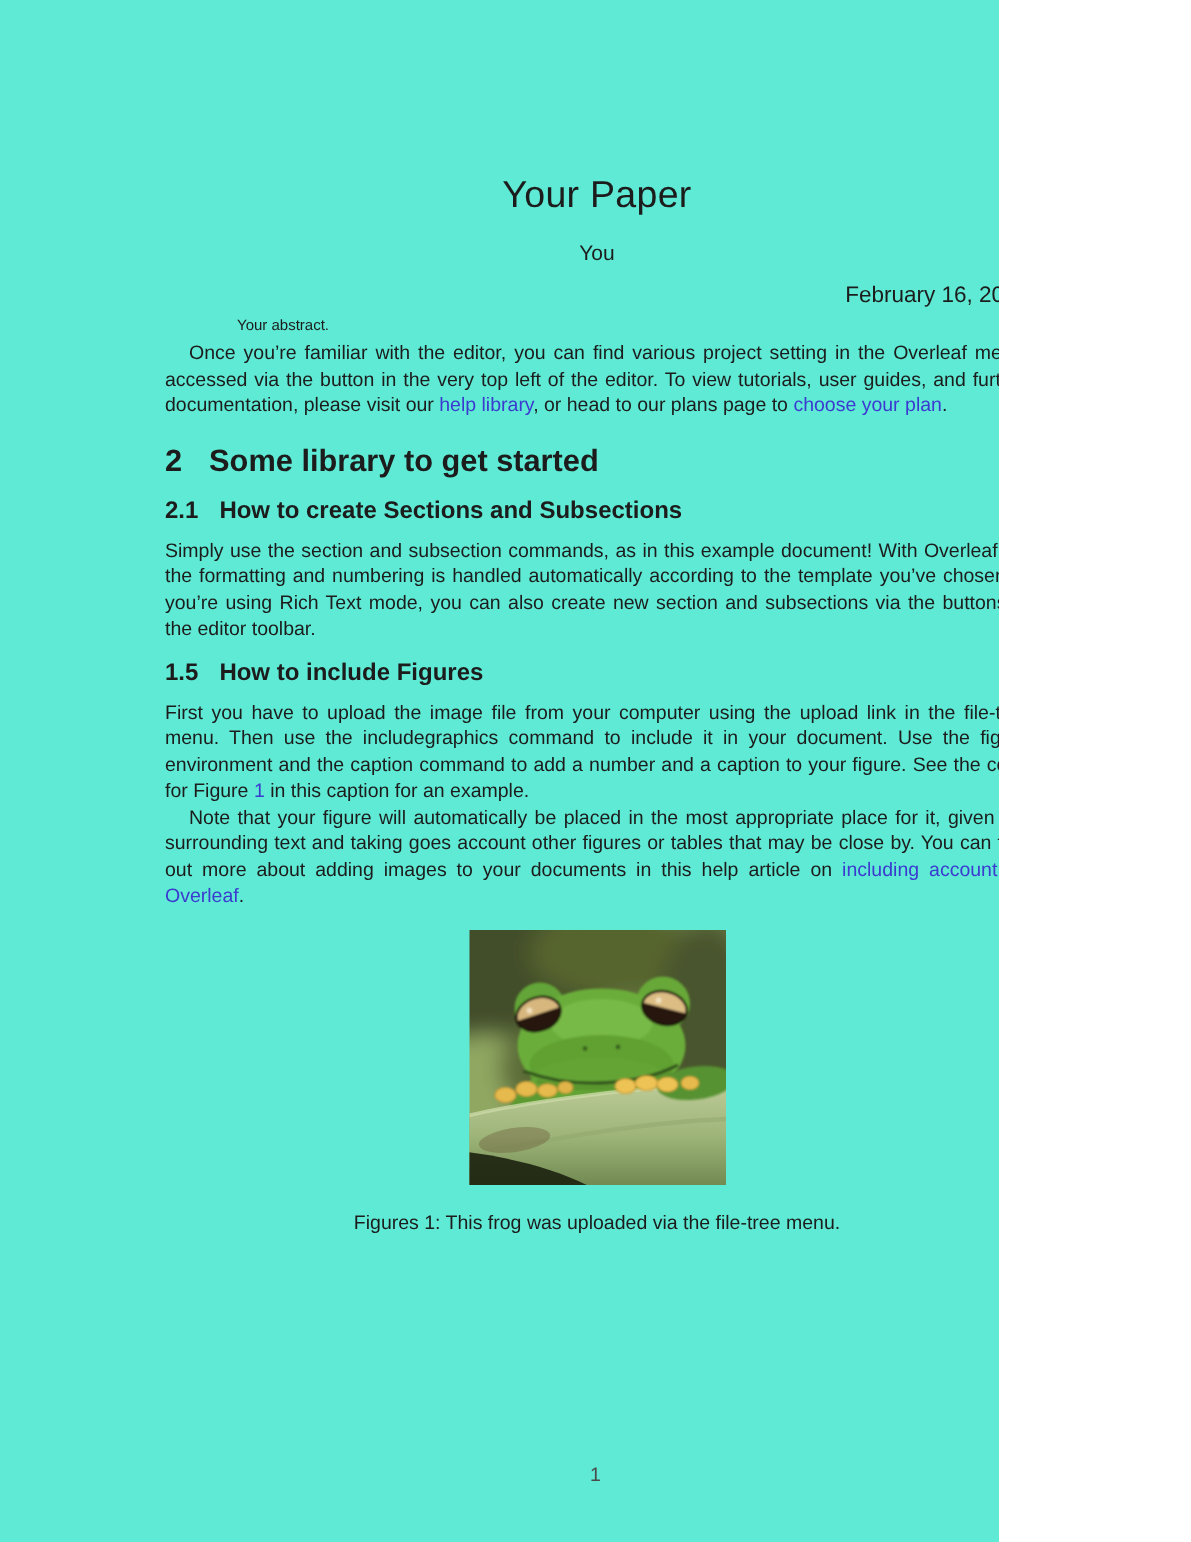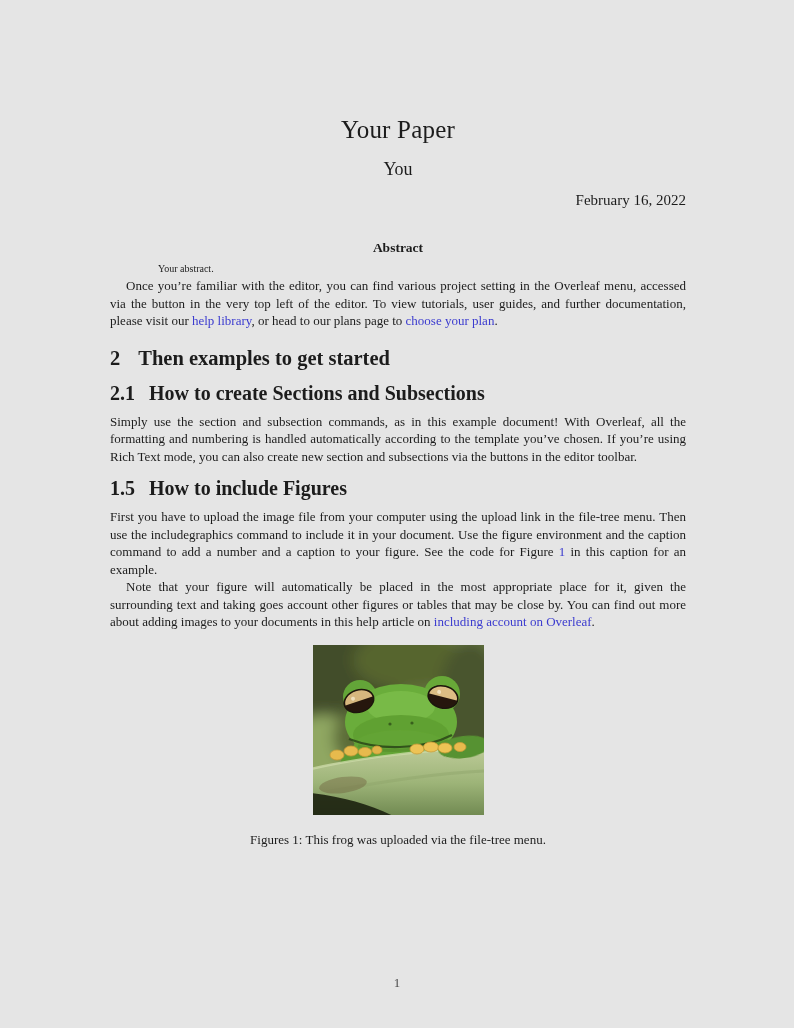--- a/index.html
+++ b/index.html
@@ -1,41 +1,41 @@
 <!DOCTYPE html>
 <html><head>
 <meta charset="utf-8">
 <style>
   html, body { margin: 0; padding: 0; background: #ffffff; }
   .page {
     position: relative;
-    width: 794px;
+    width: 666px;
     height: 1028px;
-    background: #e5e5e5;
-    font-family: Liberation Serif, serif;
+    background: #5eead4;
+    font-family: Liberation Sans, sans-serif;
     color: #1c1c1c;
     overflow: hidden;
   }
   .content {
     position: absolute;
     left: 110px;
     top: 0;
     width: 576px;
   }
   .title {
     margin: 116px 0 0 0;
     text-align: center;
     font-size: 25px;
     font-weight: 400;
     letter-spacing: 0.2px;
   }
   .author {
     margin-top: 15px;
     text-align: center;
-    font-size: 18px;
+    font-size: 14px;
   }
   .date {
     margin-top: 12px;
     text-align: right;
     font-size: 15px;
   }
   .abstract-heading {
     margin-top: 31px;
     text-align: center;
     font-size: 13.5px;
@@ -47,21 +47,21 @@
     font-size: 10px;
     line-height: 17px;
   }
   h2.sec {
     margin: 17px 0 0 0;
     font-size: 20.5px;
     font-weight: 700;
   }
   h3.subsec {
     margin: 12px 0 0 0;
-    font-size: 20px;
+    font-size: 16px;
     font-weight: 700;
   }
   .secnum { display: inline-block; margin-right: 18px; }
   .subsecnum { display: inline-block; margin-right: 14px; }
   p.body-p {
     margin: 8px 0 0 0;
     font-size: 13px;
     line-height: 17.5px;
     text-align: justify;
   }
@@ -91,28 +91,27 @@
 </head>
 <body>
 
 <div class="page">
   <div class="content">
 
     <h1 class="title">Your Paper</h1>
     <div class="author">You</div>
     <div class="date">February 16, 2022</div>
 
-    <div class="abstract-heading">Abstract</div>
     <p class="abstract-text">Your abstract.</p>
 
 
 
     <p class="body-p follow"><span>Once you’re familiar with the editor, you can find various project setting in the Overleaf menu, accessed via the button in the very top left of the editor. To view tutorials, user guides, and further documentation, please visit our </span><a class="link">help library</a><span>, or head to our plans page to </span><a class="link">choose your plan</a><span>.</span></p>
 
-    <h2 class="sec"><span class="secnum">2</span><span>Then examples to get started</span></h2>
+    <h2 class="sec"><span class="secnum">2</span><span>Some library to get started</span></h2>
 
     <h3 class="subsec"><span class="subsecnum">2.1</span><span>How to create Sections and Subsections</span></h3>
 
     <p class="body-p">Simply use the section and subsection commands, as in this example document! With Overleaf, all the formatting and numbering is handled automatically according to the template you’ve chosen. If you’re using Rich Text mode, you can also create new section and subsections via the buttons in the editor toolbar.</p>
 
     <h3 class="subsec"><span class="subsecnum">1.5</span><span>How to include Figures</span></h3>
 
     <p class="body-p"><span>First you have to upload the image file from your computer using the upload link in the file-tree menu. Then use the includegraphics command to include it in your document. Use the figure environment and the caption command to add a number and a caption to your figure. See the code for Figure </span><a class="link">1</a><span> in this caption for an example.</span></p>
 
     <p class="body-p follow"><span>Note that your figure will automatically be placed in the most appropriate place for it, given the surrounding text and taking goes account other figures or tables that may be close by. You can find out more about adding images to your documents in this help article on </span><a class="link">including account on Overleaf</a><span>.</span></p>

